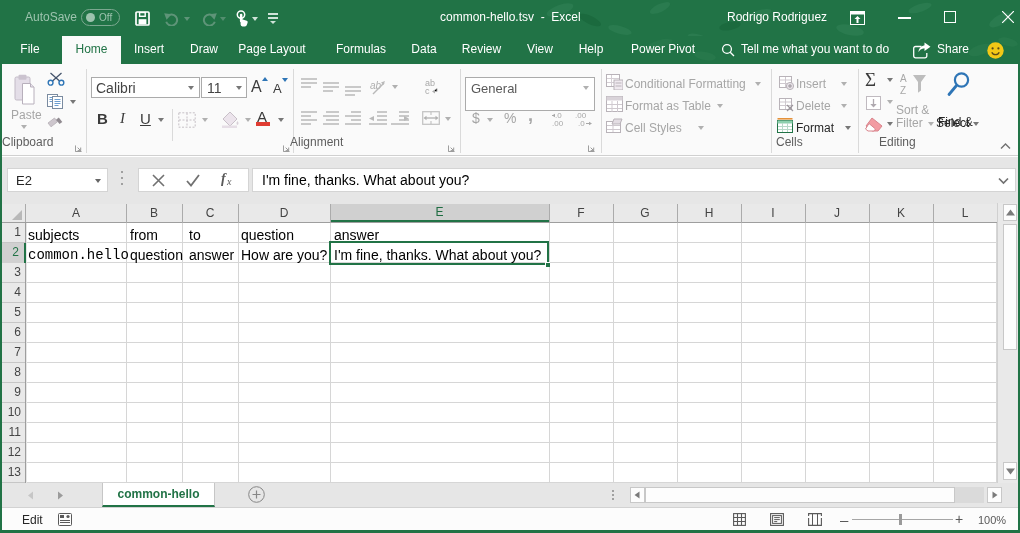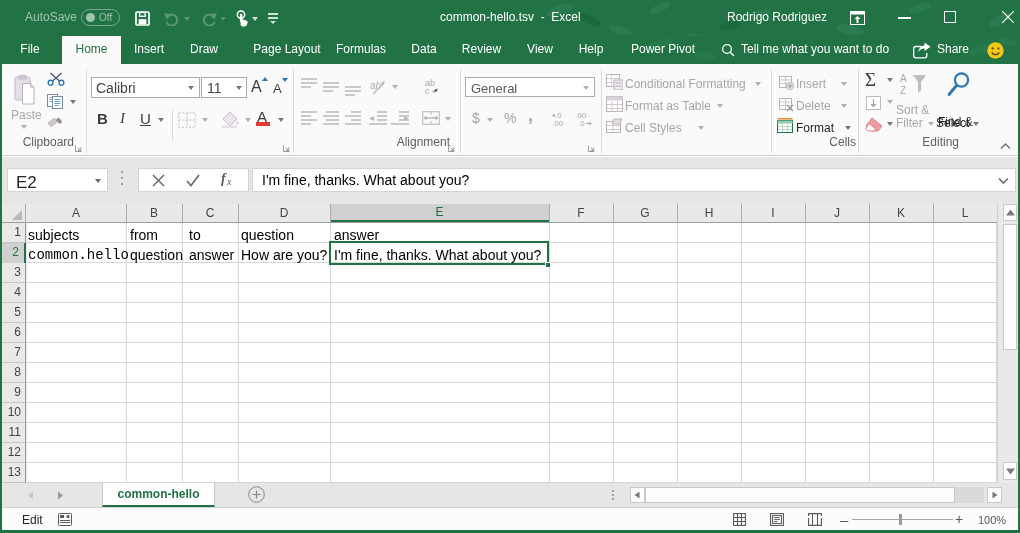--- a/index.html
+++ b/index.html
@@ -12,21 +12,21 @@
 .tab { position:absolute; top:0; height:28px; line-height:27px; color:#fff; font-size:12px; text-align:center; }
 #ribbon { left:2px; top:64px; width:1016px; height:92px; background:#fafafa; border-bottom:1px solid #d0d0d0; }
 #fzone { left:2px; top:157px; width:1016px; height:46px; background:#e6e6e6; }
 #sheet { left:2px; top:203px; width:1016px; height:280px; background:#e6e6e6; }
 #tabbar { left:2px; top:483px; width:1016px; height:24px; background:#e6e6e6; }
 #statusbar { left:2px; top:507px; width:1016px; height:23px; background:#fcfcfc; border-top:1px solid #d2d2d2; color:#444; }
 #borderL { left:0; top:36px; width:2px; height:494px; background:#217346; }
 #borderR { left:1018px; top:36px; width:2px; height:494px; background:#217346; }
 #borderB { left:0; top:530px; width:1020px; height:3px; background:#217346; }
 .vline { position:absolute; width:1px; background:#dadada; }
-.glabel { position:absolute; top:71px; font-size:12px; color:#5e5e5e; text-align:right; }
+.glabel { position:absolute; top:71px; font-size:12px; color:#5e5e5e; text-align:left; }
 .dlauncher { position:absolute; top:81px; width:7px; height:7px; }
 .dis { color:#a6a6a6; }
 .ibox { position:absolute; background:#fff; border:1px solid #ababab; font-size:13px; color:#444; }
 .caret { display:inline-block; width:0; height:0; border-left:3.5px solid transparent; border-right:3.5px solid transparent; border-top:4px solid #777; vertical-align:middle; }
 .caretd { border-top-color:#b0b0b0; }
 .ch { position:absolute; top:0; width:64px; text-align:center; line-height:18px; }
 .hv { position:absolute; top:0; width:1px; height:19px; background:#ababab; }
 .rh { position:absolute; left:0; width:24px; height:20px; line-height:19px; text-align:right; padding-right:5px; }
 .gv { position:absolute; top:0; width:1px; height:260px; background:#d6d6d6; }
 .ct { position:absolute; height:20px; line-height:20px; white-space:nowrap; }
@@ -107,21 +107,21 @@
         <ellipse cx="705" cy="20" rx="11" ry="4" transform="rotate(10 705 20)"></ellipse>
         <ellipse cx="980" cy="14" rx="12" ry="5" transform="rotate(-20 980 14)"></ellipse>
         <ellipse cx="1008" cy="6" rx="10" ry="4" transform="rotate(15 1008 6)"></ellipse>
       </g>
   </svg>
   <span class="tab" style="left:10px;width:40px;">File</span>
   <span class="abs" style="left:62px;top:0;width:59px;height:28px;background:#fafafa;"></span>
   <span class="tab" style="left:62px;width:59px;color:#217346;">Home</span>
   <span class="tab" style="left:125px;width:48px;">Insert</span>
   <span class="tab" style="left:181px;width:46px;">Draw</span>
-  <span class="tab" style="left:245px;width:84px;">Page Layout</span>
+  <span class="tab" style="left:230px;width:84px;">Page Layout</span>
   <span class="tab" style="left:327px;width:68px;">Formulas</span>
   <span class="tab" style="left:402px;width:44px;">Data</span>
   <span class="tab" style="left:452px;width:59px;">Review</span>
   <span class="tab" style="left:518px;width:44px;">View</span>
   <span class="tab" style="left:568px;width:46px;">Help</span>
   <span class="tab" style="left:621px;width:84px;">Power Pivot</span>
   <svg class="abs" style="left:721px;top:7px" width="15" height="15" viewBox="0 0 15 15">
       <circle cx="6" cy="6" r="4.4" fill="none" stroke="#fff" stroke-width="1.3"></circle>
       <path stroke="#fff" stroke-width="1.3" d="M9.2 9.2 L13 13"></path>
     </svg>
@@ -253,21 +253,21 @@
       <path stroke="#b0b0b0" stroke-width="1.3" d="M4 7 h10"></path>
     <path fill="#b0b0b0" d="M4.5 4.8 L1.5 7 l3 2.2z M13.5 4.8 L16.5 7 l-3 2.2z"></path>
   </svg>
   <span class="abs caret caretd" style="left:443px;top:53px;"></span>
   <span class="glabel" style="left:288px;width:160px;">Alignment</span>
   <svg class="dlauncher" style="left:446px;" width="8" height="8" viewBox="0 0 8 8">
       <path fill="none" stroke="#8a8a8a" d="M0.5 0.5 v7 h7"></path>
       <path fill="none" stroke="#8a8a8a" d="M3 3 l3.2 3.2 m0.3 -3.3 v3.5 h-3.5"></path>
     </svg>
 
-  <div class="ibox" style="left:463px;top:13px;width:130px;height:20px;">
+  <div class="ibox" style="left:463px;top:13px;width:130px;height:34px;">
       <span style="position:absolute;left:5px;top:3px;font-size:13px;color:#595959;">General</span>
       <span class="caret caretd" style="position:absolute;right:5px;top:8px;"></span>
     </div>
   <span class="abs dis" style="left:470px;top:46px;font-size:14px;">$</span>
   <span class="abs caret caretd" style="left:485px;top:54px;"></span>
   <span class="abs dis" style="left:502px;top:46px;font-size:14px;">%</span>
   <span class="abs dis" style="left:526px;top:41px;font-size:18px;font-weight:bold;">,</span>
   <svg class="abs" style="left:550px;top:48px" width="17" height="15" viewBox="0 0 17 15">
       <text x="0" y="14" font-size="8" fill="#a8a8a8">.00</text>
       <text x="3" y="6" font-size="8" fill="#a8a8a8">.0</text>
@@ -361,21 +361,21 @@
   <span class="abs" style="left:936px;top:51px;font-size:12px;color:#262626;">Find &amp;</span>
   <span class="abs" style="left:934px;top:52px;font-size:12px;color:#262626;text-align:center;">Select</span>
   <span class="abs caret" style="left:971px;top:58px;"></span>
   <span class="glabel" style="left:877px;width:80px;">Editing</span>
   <svg class="abs" style="left:998px;top:78px" width="11" height="8" viewBox="0 0 11 8">
       <path fill="none" stroke="#707070" stroke-width="1.4" d="M1 6.5 L5.5 2 L10 6.5"></path>
     </svg>
 </div>
 <div class="abs" id="fzone">
   <div class="abs" style="left:5px;top:11px;width:101px;height:24px;background:#fff;border:1px solid #d4d4d4;">
-    <span style="position:absolute;left:8px;top:4px;font-size:17px;color:#262626;">E2</span>
+    <span style="position:absolute;left:8px;top:4px;font-size:13px;color:#262626;">E2</span>
     <span class="caret" style="position:absolute;left:87px;top:10px;border-top-color:#666;"></span>
   </div>
   <div class="abs" style="left:119px;top:14px;width:2px;height:2px;background:#a0a0a0;box-shadow:0 6px #a0a0a0, 0 12px #a0a0a0;"></div>
   <div class="abs" style="left:136px;top:11px;width:111px;height:24px;background:#fff;border:1px solid #d4d4d4;">
     <svg style="position:absolute;left:13px;top:5px" width="13" height="13" viewBox="0 0 13 13">
         <path stroke="#717171" stroke-width="1.6" d="M1 1 L12 12 M12 1 L1 12"></path>
       </svg>
     <svg style="position:absolute;left:47px;top:5px" width="14" height="13" viewBox="0 0 14 13">
         <path fill="none" stroke="#717171" stroke-width="1.8" d="M1 7 L5 11.5 L13 1"></path>
       </svg>

